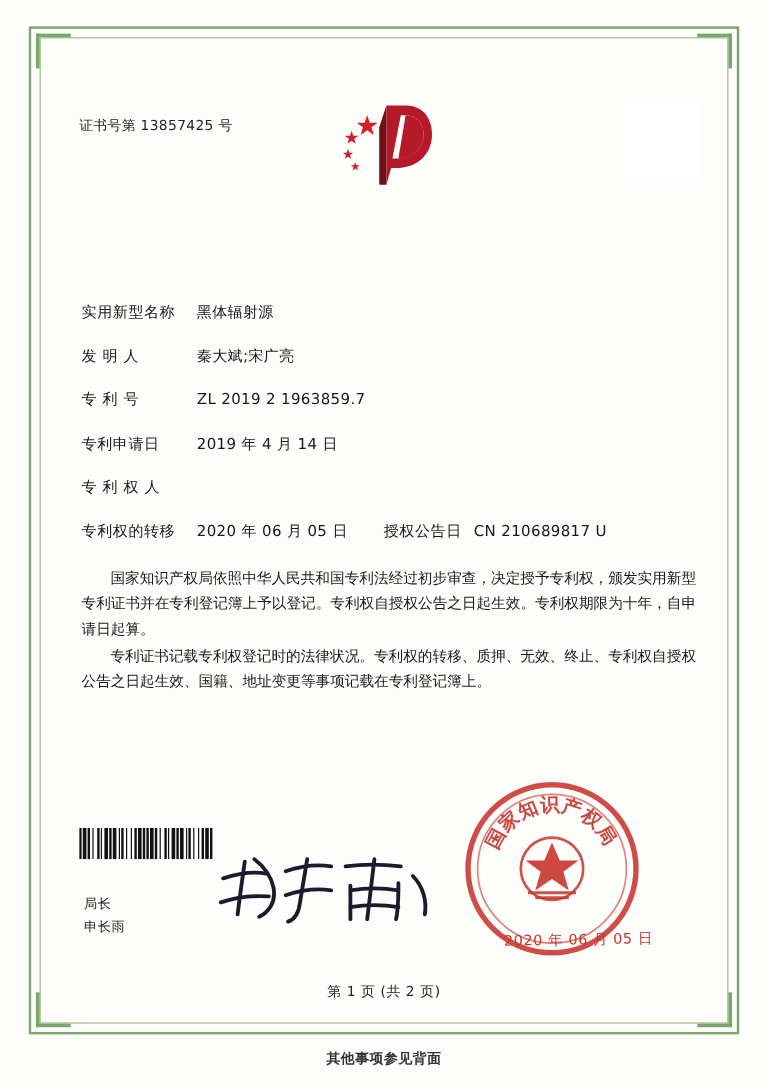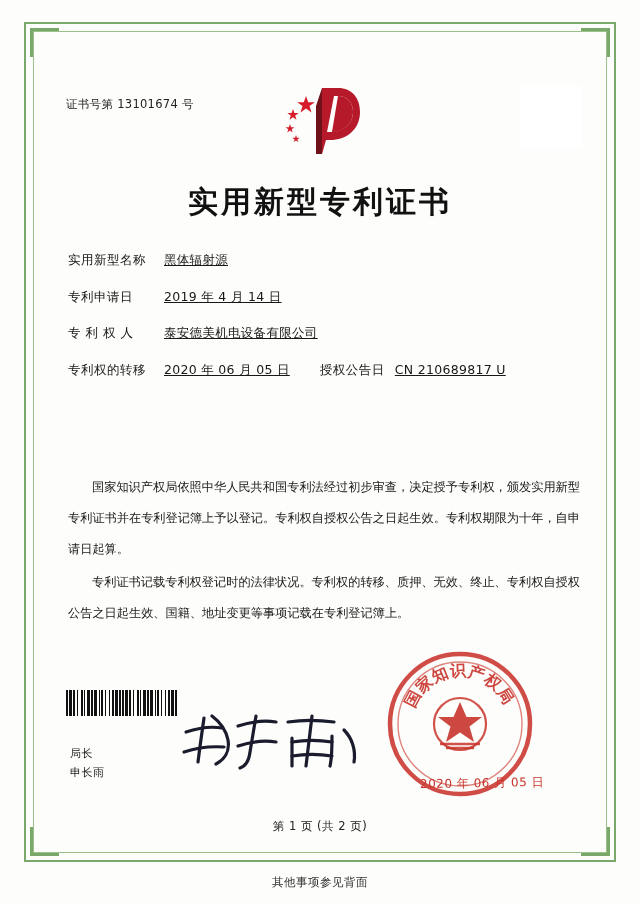--- a/index.html
+++ b/index.html
@@ -129,39 +129,38 @@
     letter-spacing: 0.5px;
     white-space: nowrap;
   }
   .field-label.spread {
     display: flex;
     justify-content: space-between;
   }
   .field-value {
     flex: 1 1 auto;
     letter-spacing: 0.3px;
-    text-decoration: underline;
   }
   .field-row.dual .field-value {
     flex: 0 0 auto;
     margin-right: 30px;
   }
   .field-label2 {
     flex: 0 0 auto;
     margin-right: 10px;
     letter-spacing: 0.5px;
   }
 
   .para {
     position: absolute;
     left: 20px;
     right: 12px;
     top: 420px;
     font-size: 12.2px;
-    line-height: 31px;
+    line-height: 21px;
     text-align: justify;
     color: #181818;
   }
   .para p {
     margin: 0 0 2px 0;
     text-indent: 24px;
   }
 
   .barcode {
     position: absolute;
@@ -226,37 +225,38 @@
 
   .footnote {
     position: absolute;
     left: 0;
     right: 0;
     bottom: 14px;
     text-align: center;
     font-size: 11.5px;
     color: #333;
     letter-spacing: 0.5px;
+    font-weight: bold;
   }
 </style>
 </head>
 <body>
 
 <div class="page">
 
   <div class="border-outer"></div>
   <div class="border-inner"></div>
   <div class="corner tl"></div>
   <div class="corner tr"></div>
   <div class="corner bl"></div>
   <div class="corner br"></div>
 
   <div class="content">
 
-    <div class="cert-no">证书号第 13101674 号</div>
+    <div class="cert-no">证书号第 13857425 号</div>
 
     <div class="qr">
       <div class="qr-grid" id="qr-grid">
           <i class="on"></i>
           <i class="on"></i>
           <i class="on"></i>
           <i class="on"></i>
           <i class="on"></i>
           <i class="on"></i>
           <i class="on"></i>
@@ -707,39 +707,45 @@
 
         <g fill="#d61c2b">
           <polygon points="46,14 48.2,20.2 54.8,20.2 49.5,24.1 51.5,30.4 46,26.5 40.5,30.4 42.5,24.1 37.2,20.2 43.8,20.2"></polygon>
           <polygon points="33,27 34.4,31.1 38.7,31.1 35.2,33.6 36.5,37.7 33,35.2 29.5,37.7 30.8,33.6 27.3,31.1 31.6,31.1"></polygon>
           <polygon points="30,42 31.1,45.2 34.4,45.2 31.7,47.2 32.7,50.4 30,48.4 27.3,50.4 28.3,47.2 25.6,45.2 28.9,45.2"></polygon>
           <polygon points="36,53 36.9,55.7 39.7,55.7 37.4,57.4 38.3,60.1 36,58.4 33.7,60.1 34.6,57.4 32.3,55.7 35.1,55.7"></polygon>
         </g>
       </svg>
     </div>
 
-    <div class="title">实用新型专利证书</div>
 
     <div class="fields">
 
       <div class="field-row">
         <div class="field-label">实用新型名称</div>
         <div class="field-value">黑体辐射源</div>
       </div>
 
-
+      <div class="field-row">
+        <div class="field-label spread">发 明 人</div>
+        <div class="field-value">秦大斌;宋广亮</div>
+      </div>
+
+      <div class="field-row">
+        <div class="field-label spread">专 利 号</div>
+        <div class="field-value">ZL 2019 2 1963859.7</div>
+      </div>
 
       <div class="field-row">
         <div class="field-label">专利申请日</div>
         <div class="field-value">2019 年 4 月 14 日</div>
       </div>
 
       <div class="field-row">
         <div class="field-label spread">专 利 权 人</div>
-        <div class="field-value">泰安德美机电设备有限公司</div>
       </div>
 
 
       <div class="field-row dual">
         <div class="field-label">专利权的转移</div>
         <div class="field-value">2020 年 06 月 05 日</div>
         <div class="field-label2">授权公告日</div>
         <div class="field-value">CN 210689817 U</div>
       </div>
 

